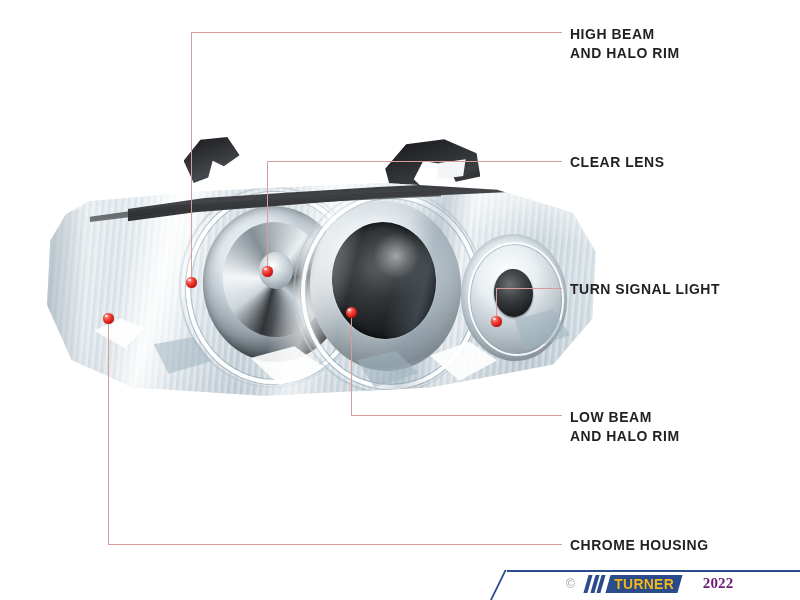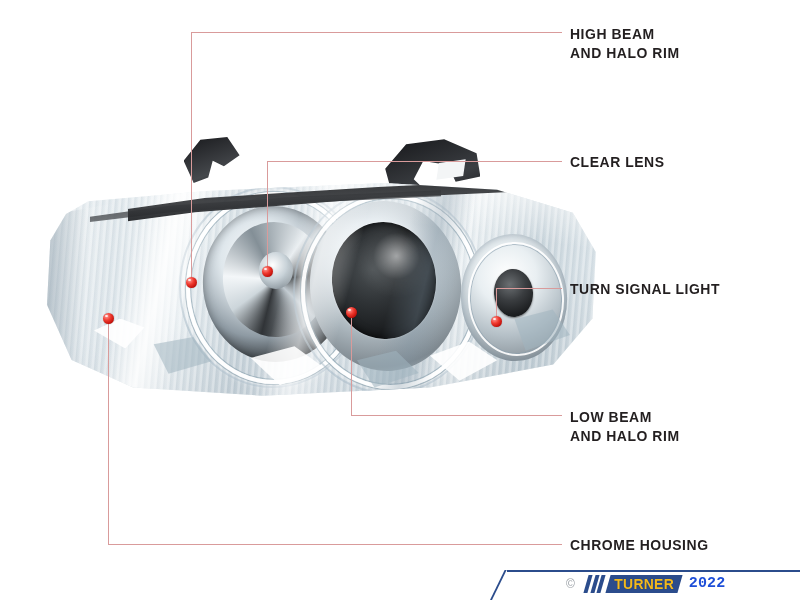--- a/index.html
+++ b/index.html
@@ -228,22 +228,22 @@
     transform:skewX(-16deg);
     padding:0 5px;display:flex;align-items:center;margin-left:2px;
   }
   #logo-word{
     transform:skewX(16deg) scaleX(.96);
     color:#f3b91d;font-weight:700;font-size:14.5px;letter-spacing:.3px;
     font-family:"Liberation Sans", sans-serif;
     text-shadow:0 0 1px rgba(0,0,0,.35);
   }
   #logo-year{
-    margin-left:9px;color:#1d4ed8;font-weight:700;font-size:15px;
-    font-family:Liberation Mono, monospace;letter-spacing:.2px;
+    margin-left:23px;color:#701a75;font-weight:700;font-size:15px;
+    font-family:Liberation Serif, serif;letter-spacing:.2px;
   }
 </style>
 </head>
 <body>
 
 <div id="stage">
 
   <div id="lamp">
     <div class="mount-tab"></div>
     <div class="mount-hole"></div>

